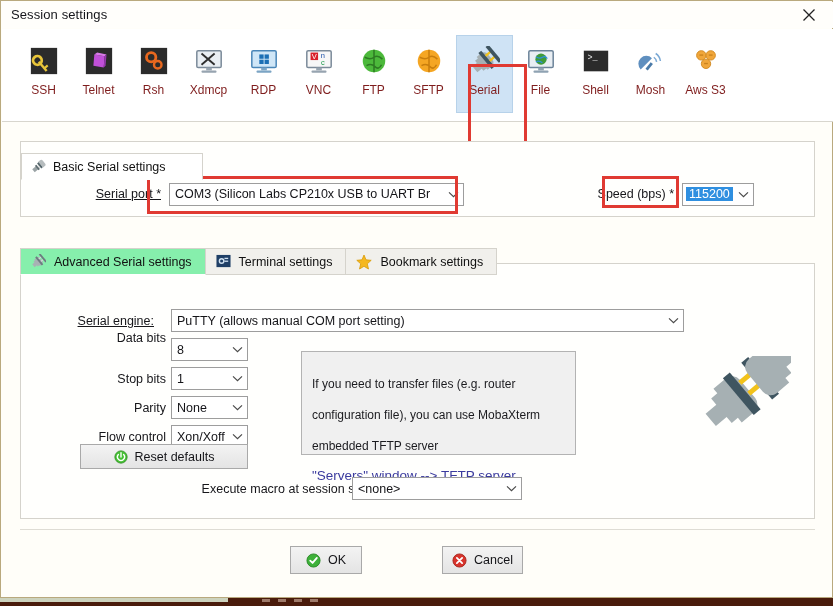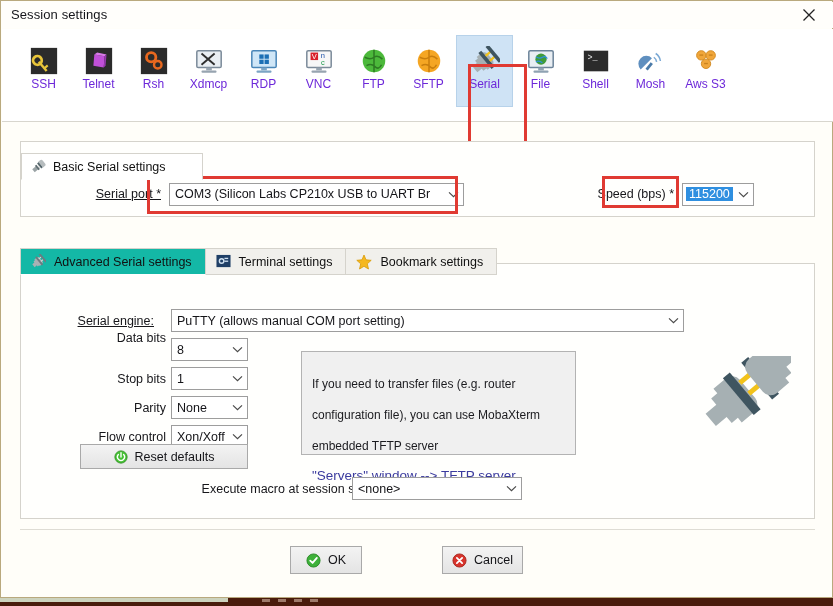--- a/index.html
+++ b/index.html
@@ -111,22 +111,23 @@
     position: relative;
   }
   .tool-item .ico {
     width: 32px;
     height: 32px;
     display: flex;
     align-items: center;
     justify-content: center;
   }
   .tool-item .lbl {
+    margin-top: 6px;
     font-size: 12px;
-    color: #6d28d9;
+    color: #7f1d1d;
     white-space: nowrap;
   }
   .tool-item.selected {
     background: #cfe3f5;
     border: 1px solid #b7d2ea;
     padding-top: 9px;
     padding-bottom: 15px;
   }
   .sel-ring {
     position: absolute;
@@ -248,21 +249,21 @@
     padding: 0 13px 0 10px;
     box-sizing: border-box;
     font-size: 12.5px;
     color: #111;
     border: 1px solid #d5d3cc;
     background: #f1f0ec;
     margin-right: -1px;
     cursor: pointer;
   }
   .tabbtn.active {
-    background: #14b8a6;
+    background: #86efac;
     border-bottom-color: #ffffff;
     position: relative;
     z-index: 5;
   }
   .tabbtn .tico { margin-right: 8px; display: flex; }
 
   .field-label {
     position: absolute;
     font-size: 12.5px;
     color: #16161a;

